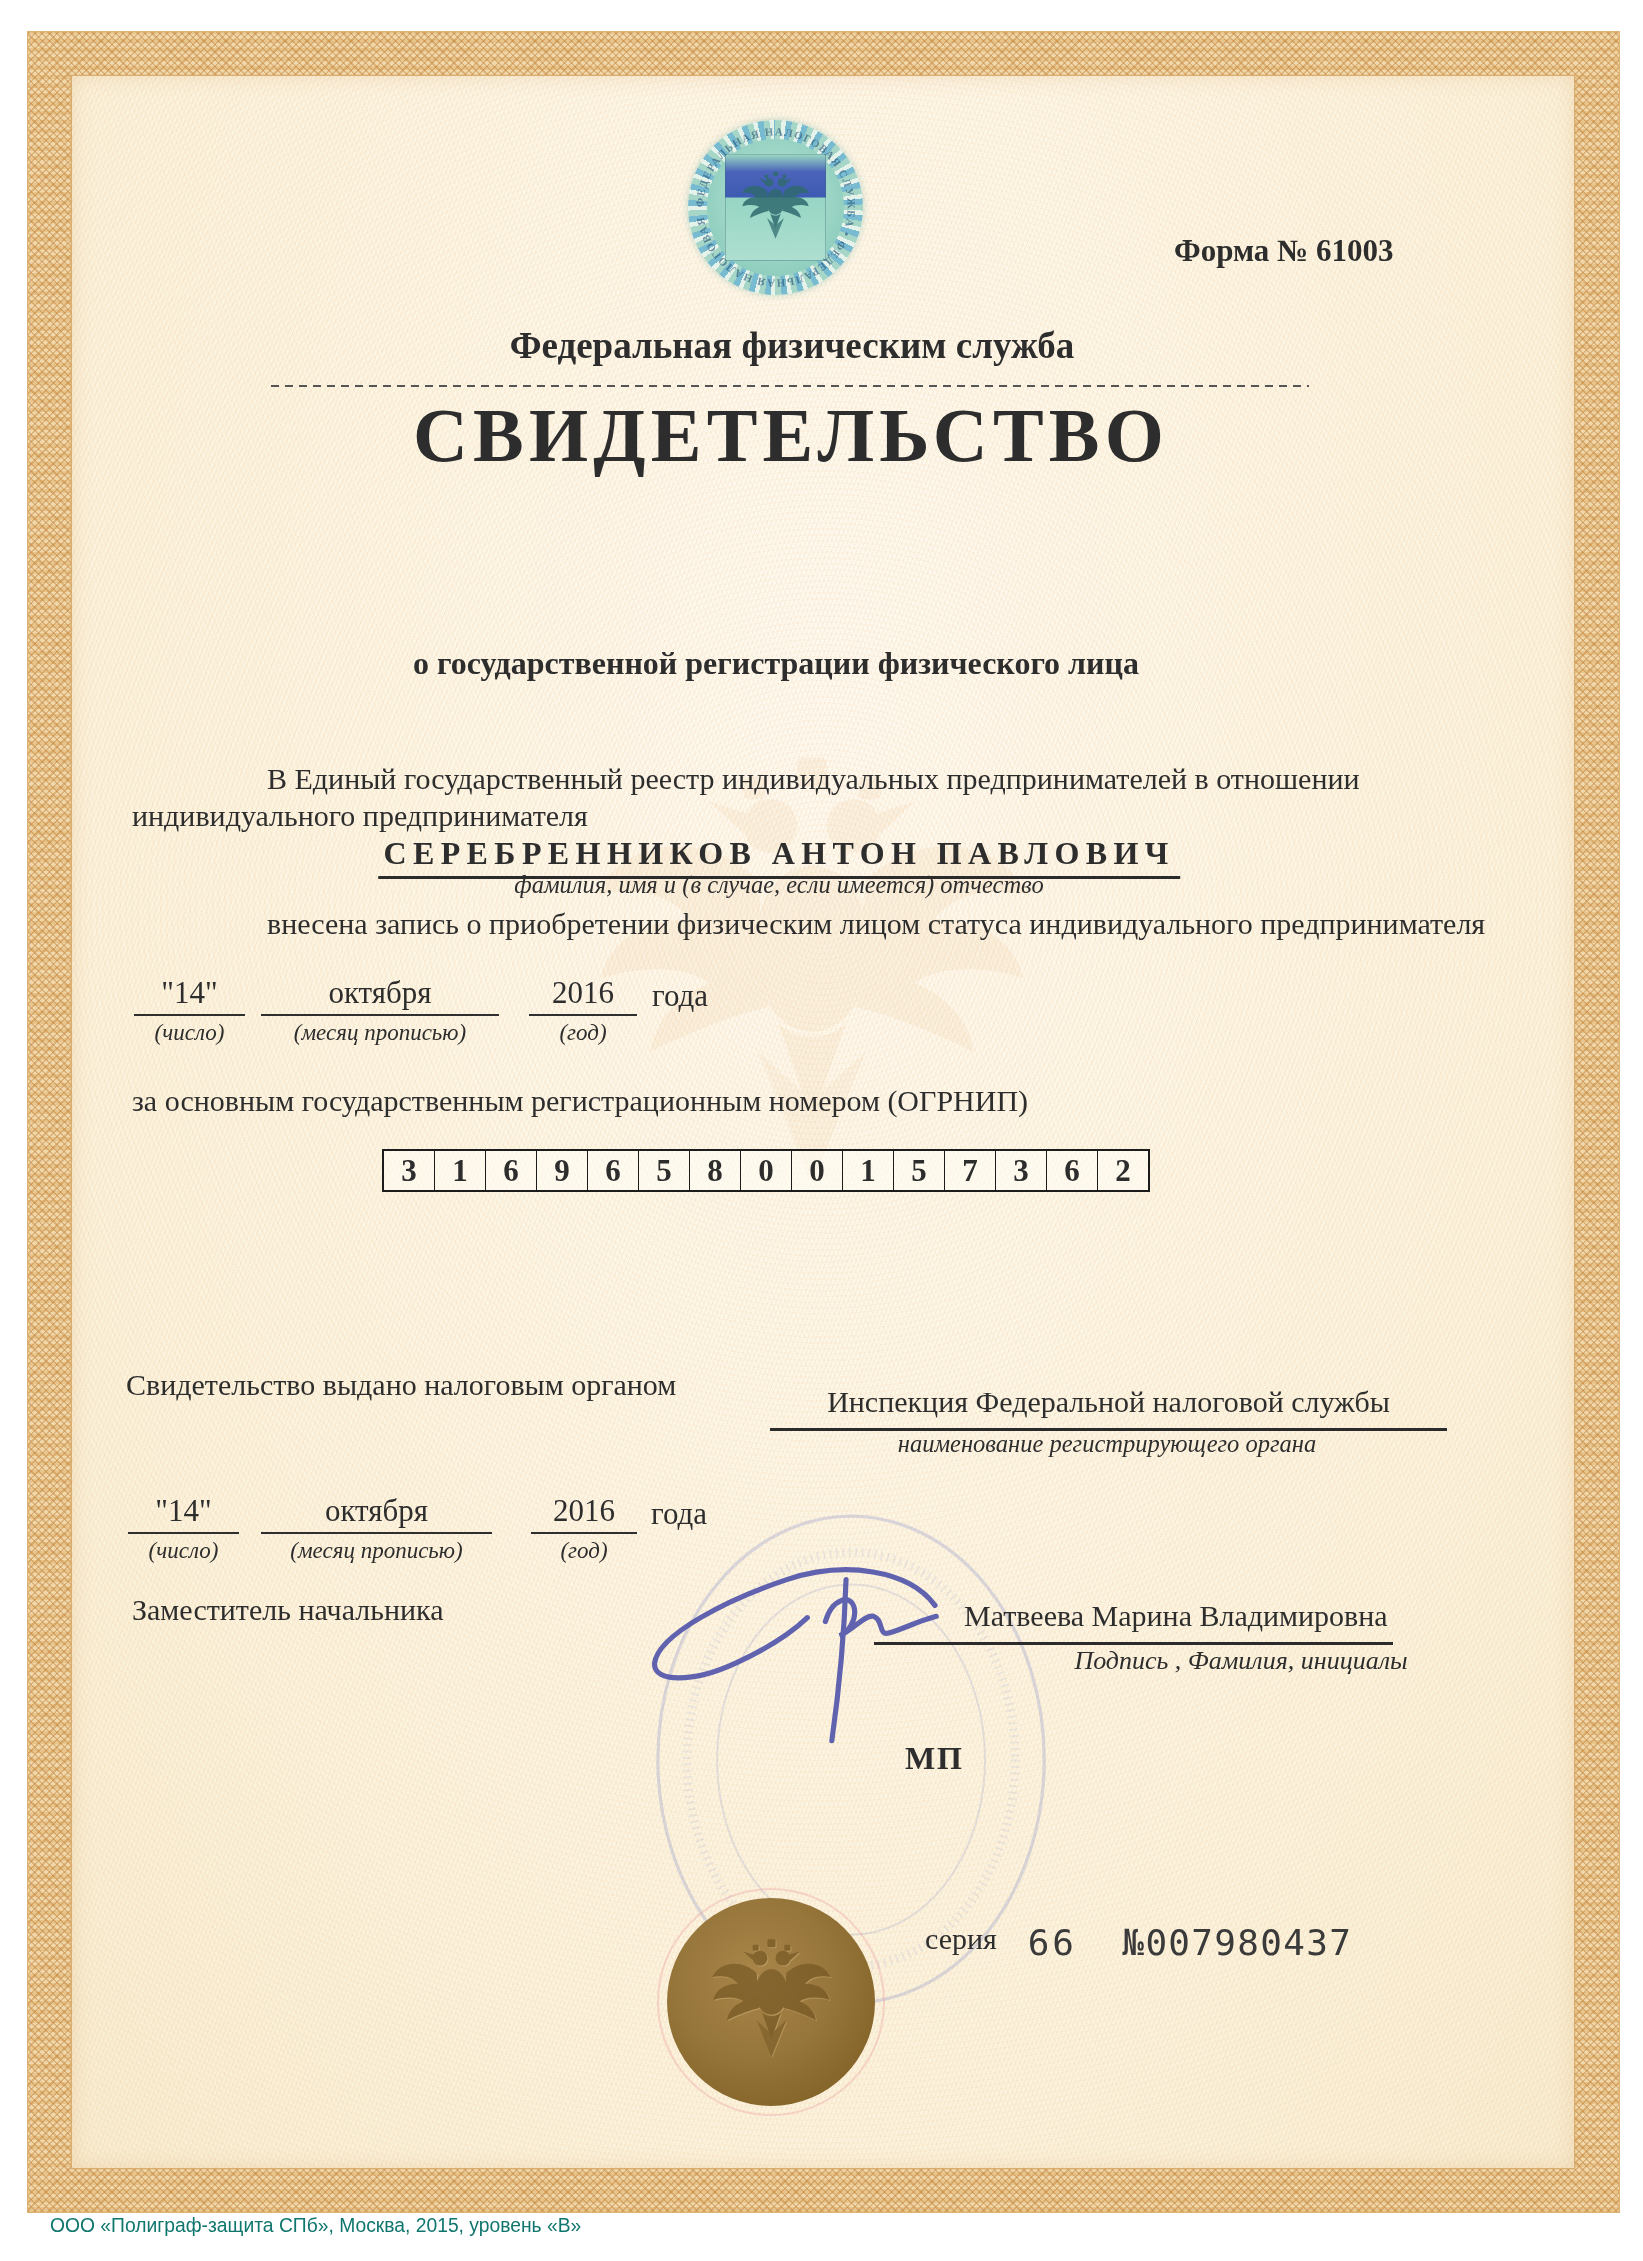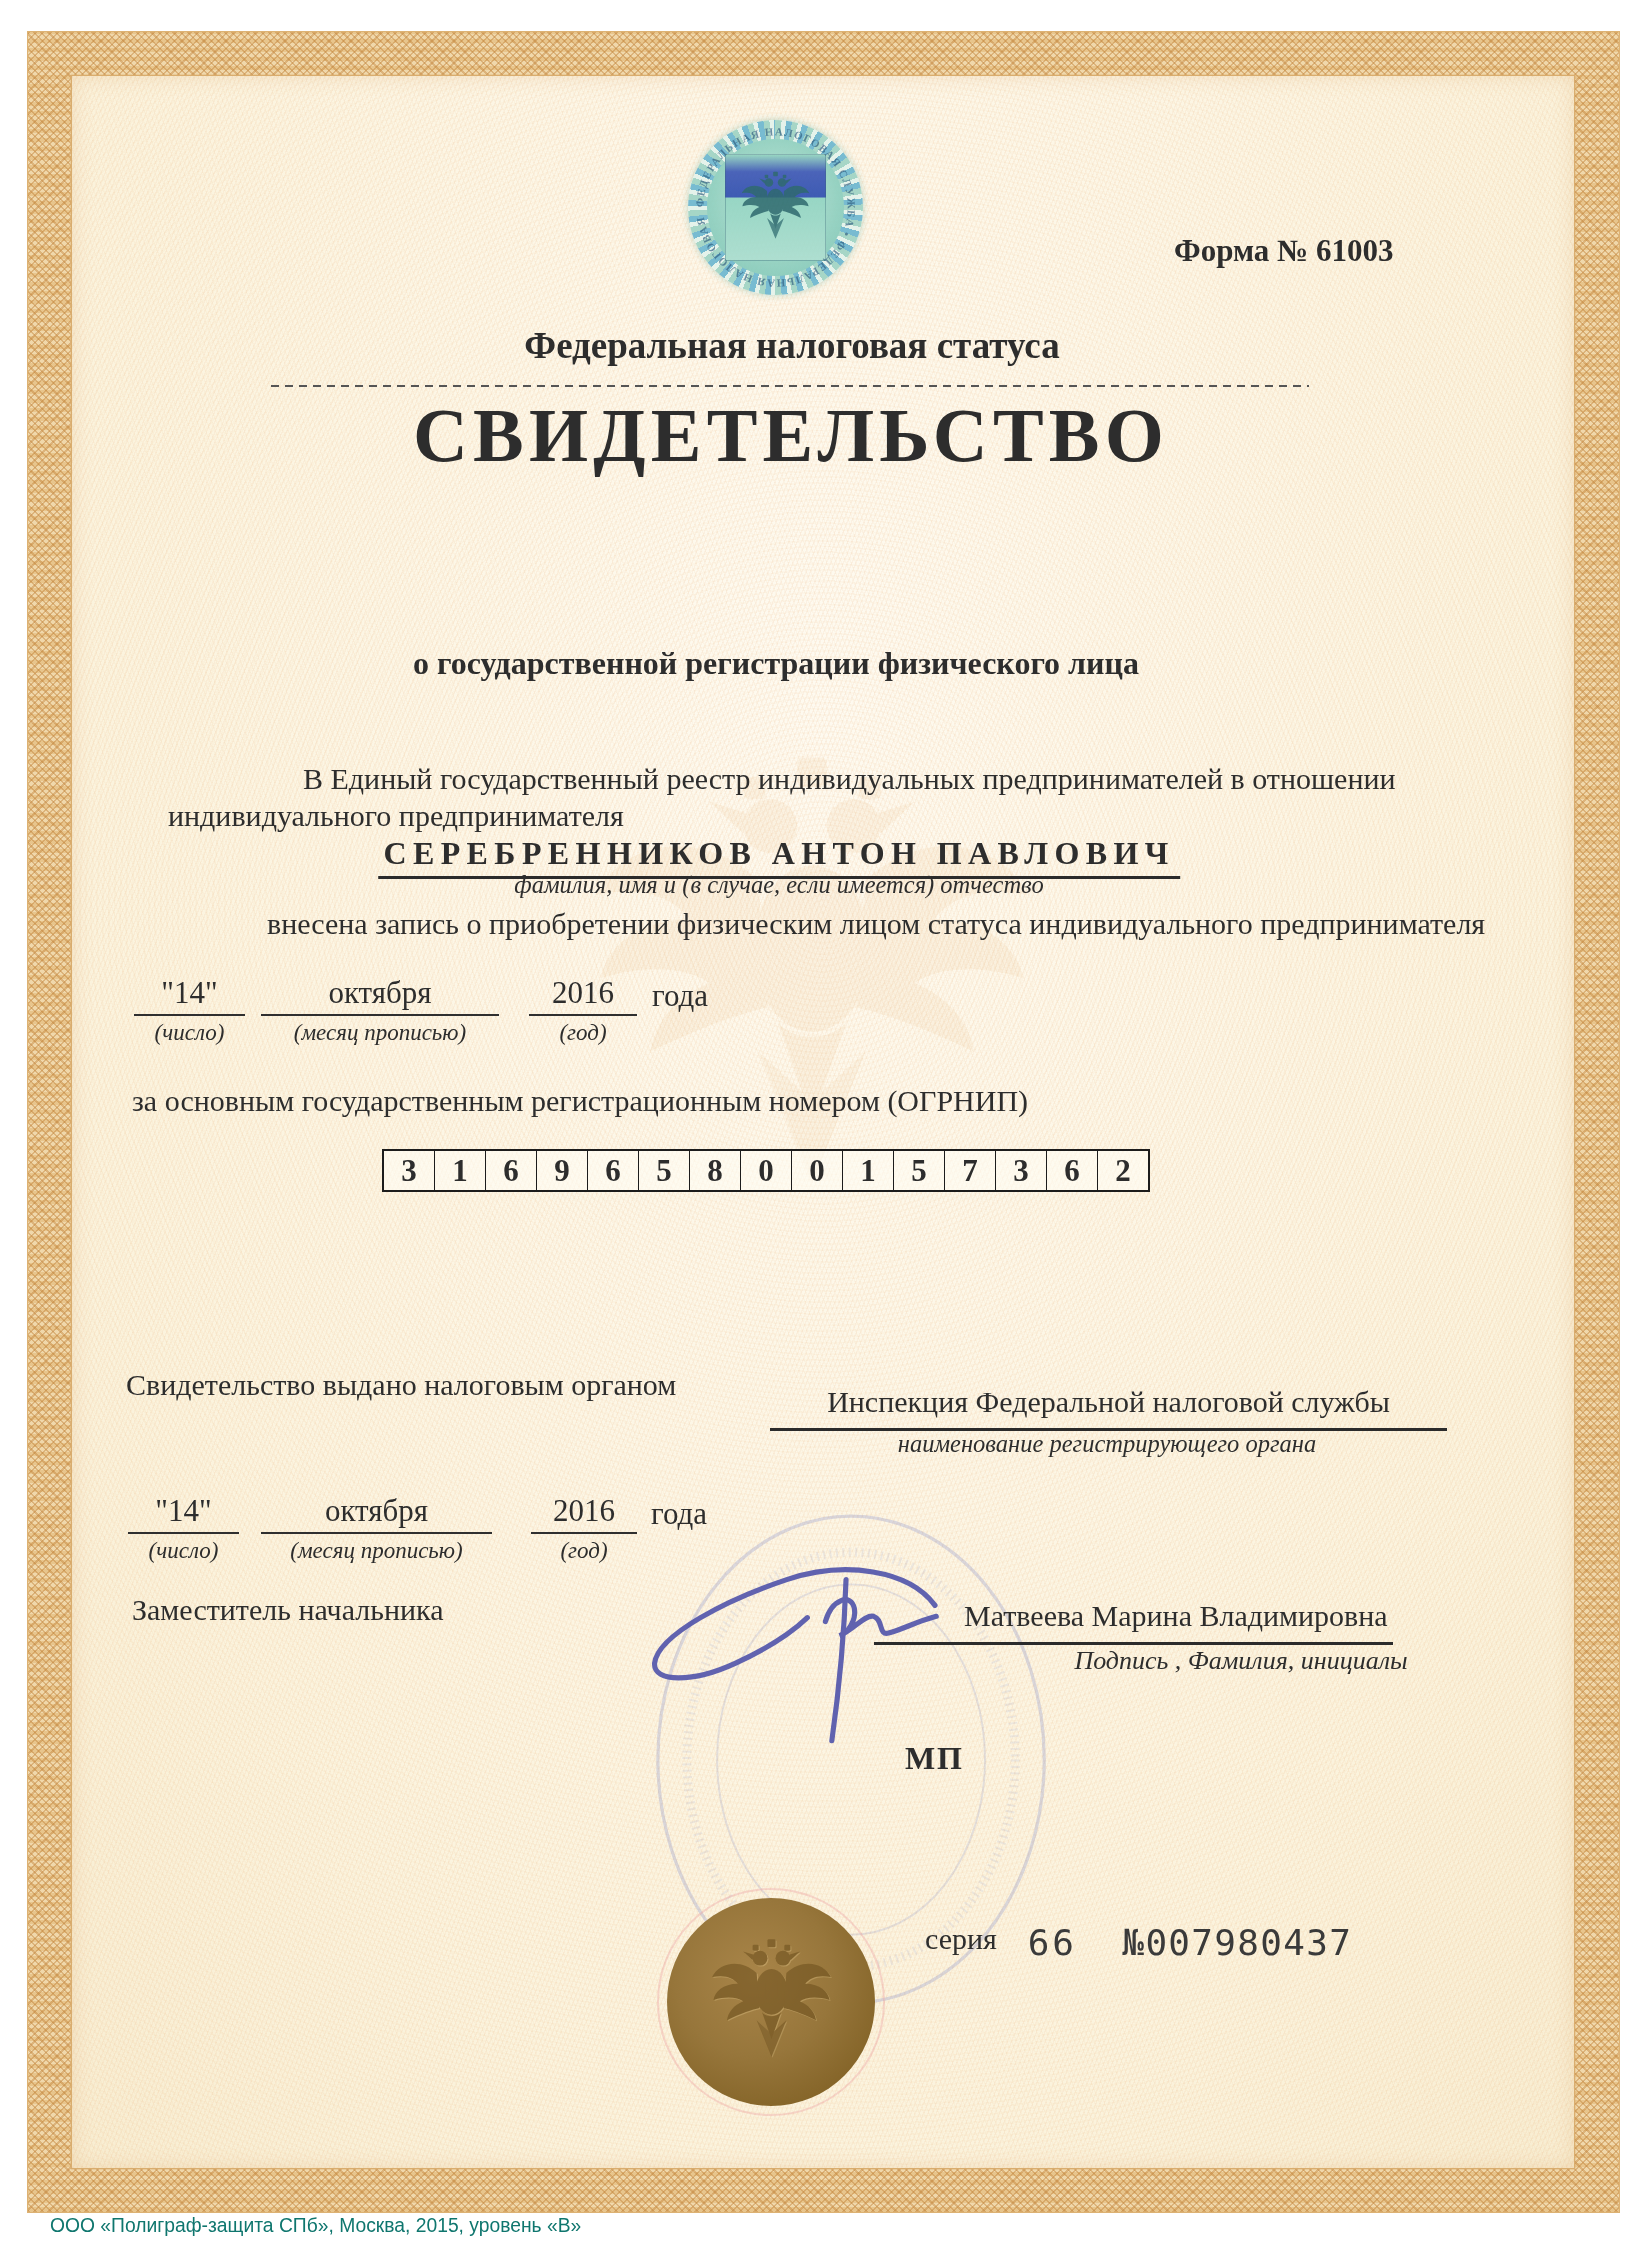--- a/index.html
+++ b/index.html
@@ -26,21 +26,21 @@
   
   .form-no{left:1174px;top:233px;font-size:31px;font-weight:bold;white-space:nowrap;}
   .agency{left:792px;top:324px;font-size:37px;font-weight:bold;white-space:nowrap;}
   .dash-line{left:271px;top:385px;width:1038px;height:1.9px;
     background:repeating-linear-gradient(90deg,#555 0 8.4px, rgba(0,0,0,0) 8.4px 14px);}
   .big-title{left:791px;top:392px;font-size:76px;font-weight:bold;letter-spacing:5.2px;white-space:nowrap;}
   .sub1{left:776px;top:645px;font-size:32px;font-weight:bold;white-space:nowrap;}
   .sub2{left:776px;top:684px;font-size:32px;font-weight:bold;white-space:nowrap;}
   
   .para{font-size:30px;line-height:37px;text-align:left;}
-  .p1{left:132px;top:760px;width:1386px;text-indent:135px;margin-left:36px;}
+  .p1{left:132px;top:760px;width:1386px;text-indent:135px;}
   .p2{left:132px;top:904px;width:1386px;text-indent:135px;line-height:39px;}
   .p3{left:132px;top:1232px;width:1373px;text-indent:32px;line-height:39px;}
   .person{left:779px;top:835px;font-size:32px;font-weight:bold;letter-spacing:6.4px;white-space:nowrap;
     border-bottom:3.2px solid #2b2b2b;padding:0 5.2px 3.9px 5.2px;font-family:Liberation Serif, serif;}
   .person-cap{left:779px;top:871px;font-size:24.5px;font-style:italic;white-space:nowrap;}
   
   .dg{position:absolute;text-align:center;}
   .dval{font-size:31px;line-height:1;padding-bottom:6.4px;border-bottom:2.6px solid #2f2f2f;white-space:nowrap;}
   .dcap{font-size:23px;font-style:italic;margin-top:3.2px;white-space:nowrap;}
   .dsuffix{position:absolute;font-size:31px;line-height:1;white-space:nowrap;}
@@ -137,21 +137,21 @@
       <defs>
           <path id="ringpath" d="M136,136 m-112,0 a112,112 0 1,1 224,0 a112,112 0 1,1 -224,0"></path>
         </defs>
       <text font-size="17" font-weight="bold" letter-spacing="2" fill="rgba(25,75,115,.65)">
         <textPath href="#ringpath">ФЕДЕРАЛЬНАЯ НАЛОГОВАЯ СЛУЖБА • ФЕДЕРАЛЬНАЯ НАЛОГОВАЯ СЛУЖБА •</textPath>
       </text>
     </svg>
   </div>
 
   <div class="abs form-no">Форма  № 61003</div>
-  <div class="abs ctr agency">Федеральная налоговая статуса</div>
+  <div class="abs ctr agency">Федеральная физическим служба</div>
   <div class="abs dash-line"></div>
   <div class="abs ctr big-title">СВИДЕТЕЛЬСТВО</div>
   <div class="abs ctr sub1">о государственной регистрации физического лица</div>
 
   <div class="abs para p1">В Единый государственный реестр индивидуальных предпринимателей в отношении индивидуального предпринимателя</div>
   <div class="abs ctr person">СЕРЕБРЕННИКОВ АНТОН ПАВЛОВИЧ</div>
   <div class="abs ctr person-cap">фамилия, имя и (в случае, если имеется) отчество</div>
   <div class="abs para p2">внесена запись о приобретении физическим лицом статуса индивидуального предпринимателя</div>
 
   <div>

